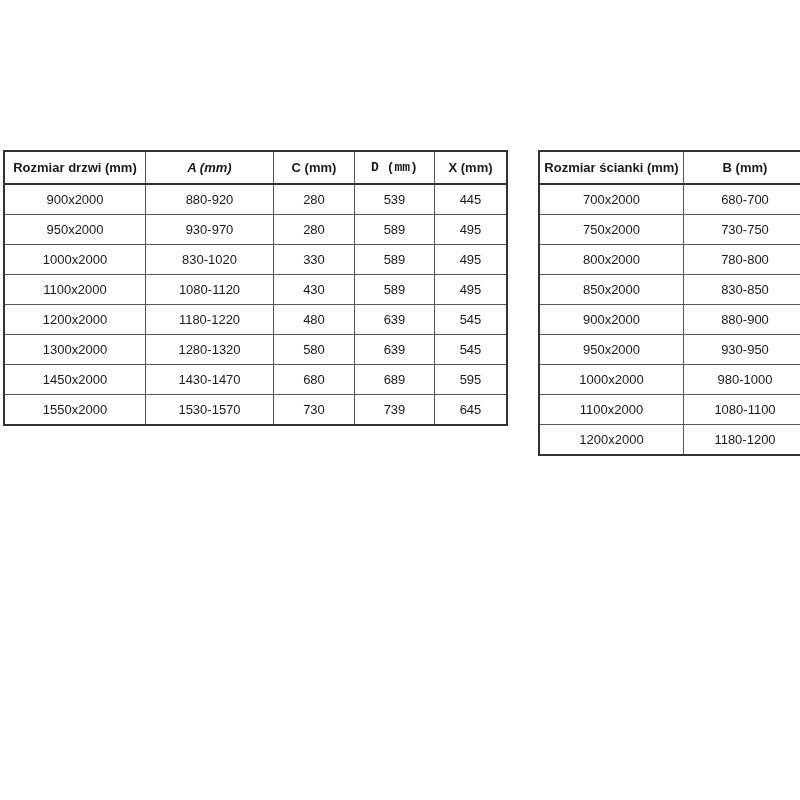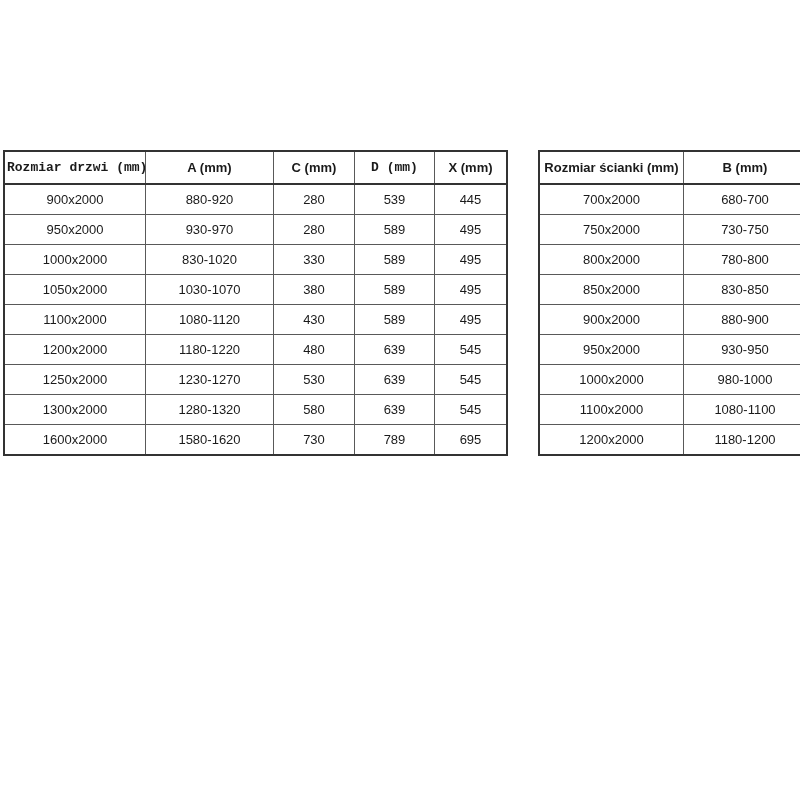--- a/index.html
+++ b/index.html
@@ -41,22 +41,22 @@
   }
   table.dim-table td {
     font-weight: normal;
     height: 29px;
   }
   #table-doors {
     left: 3px;
     top: 150px;
     width: 477px;
   }
-  #table-doors th:nth-child(1) { width: 136px; font-family: Liberation Mono, monospace; }
-  #table-doors th:nth-child(2) { width: 123px; }
+  #table-doors th:nth-child(1) { width: 136px; }
+  #table-doors th:nth-child(2) { width: 123px; font-style: italic; }
   #table-doors th:nth-child(3) { width: 76px; }
   #table-doors th:nth-child(4) { width: 75px; font-family: Liberation Mono, monospace; }
   #table-doors th:nth-child(5) { width: 67px; }
   #table-walls {
     left: 538px;
     top: 150px;
     width: 257px;
   }
   #table-walls th:nth-child(1) { width: 139px; margin-top: 29px; }
   #table-walls th:nth-child(2) { width: 118px; }
@@ -90,60 +90,53 @@
         <td>495</td>
       </tr>
       <tr>
         <td>1000x2000</td>
         <td>830-1020</td>
         <td>330</td>
         <td>589</td>
         <td>495</td>
       </tr>
       <tr>
-        <td>1050x2000</td>
-        <td>1030-1070</td>
-        <td>380</td>
-        <td>589</td>
-        <td>495</td>
-      </tr>
-      <tr>
         <td>1100x2000</td>
         <td>1080-1120</td>
         <td>430</td>
         <td>589</td>
         <td>495</td>
       </tr>
       <tr>
         <td>1200x2000</td>
         <td>1180-1220</td>
         <td>480</td>
         <td>639</td>
         <td>545</td>
       </tr>
       <tr>
-        <td>1250x2000</td>
-        <td>1230-1270</td>
-        <td>530</td>
-        <td>639</td>
-        <td>545</td>
-      </tr>
-      <tr>
         <td>1300x2000</td>
         <td>1280-1320</td>
         <td>580</td>
         <td>639</td>
         <td>545</td>
       </tr>
       <tr>
-        <td>1600x2000</td>
-        <td>1580-1620</td>
+        <td>1450x2000</td>
+        <td>1430-1470</td>
+        <td>680</td>
+        <td>689</td>
+        <td>595</td>
+      </tr>
+      <tr>
+        <td>1550x2000</td>
+        <td>1530-1570</td>
         <td>730</td>
-        <td>789</td>
-        <td>695</td>
+        <td>739</td>
+        <td>645</td>
       </tr>
     </tbody>
 </table>
 
 <table id="table-walls" class="dim-table">
   <thead>
       <tr>
         <th>Rozmiar ścianki (mm)</th>
         <th>B (mm)</th>
       </tr>

